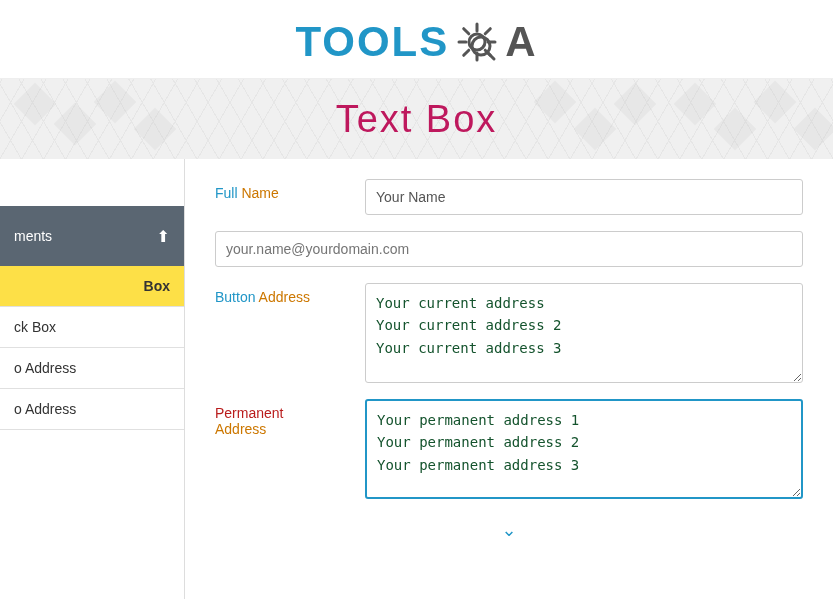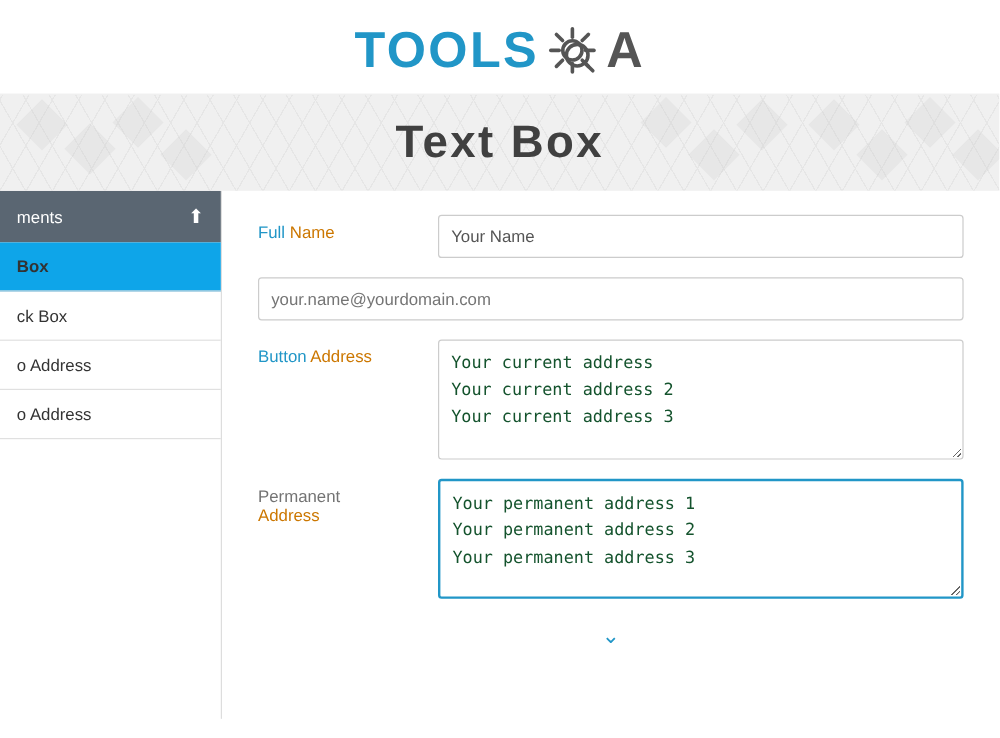--- a/index.html
+++ b/index.html
@@ -83,22 +83,22 @@
     .diamond {
       position: absolute;
       width: 30px;
       height: 30px;
       background: #ccc;
       transform: rotate(45deg);
       opacity: 0.25;
     }
     .hero-title {
       font-size: 38px;
-      color: #404040;
-      font-weight: 700;
+      color: #be185d;
+      font-weight: 400;
       letter-spacing: 2px;
       position: relative;
       z-index: 1;
     }
 
     
     .main {
       display: flex;
       height: 440px;
     }
@@ -111,40 +111,42 @@
       flex-shrink: 0;
     }
     .sidebar-header {
       background: #5a6672;
       color: #fff;
       padding: 10px 14px;
       font-size: 14px;
       display: flex;
       align-items: center;
       justify-content: space-between;
-      height: 43px;
+      height: 60px;
+      margin-top: 47px;
     }
     .sidebar-header-label {
       font-size: 14px;
       color: #fff;
     }
     .upload-icon {
       color: #fff;
       font-size: 16px;
     }
     .sidebar-item {
       padding: 12px 14px;
       font-size: 14px;
       color: #333;
       border-bottom: 1px solid #e0e0e0;
       cursor: pointer;
     }
     .sidebar-item.active {
-      background: #0ea5e9;
+      background: #fde047;
       font-weight: bold;
+      text-align: right;
     }
 
     
     .content {
       flex: 1;
       padding: 20px 30px;
       overflow-y: auto;
     }
 
     .form-row {
@@ -282,21 +284,21 @@
       <div class="form-label">
         <span style="color:#2196c7">Button</span><span style="color:#cc7700"> Address</span>
       </div>
       <textarea class="form-textarea" style="">Your current address
 Your current address 2
 Your current address 3</textarea>
     </div>
 
     <div class="form-row">
       <div class="form-label">
-        <span style="color:#737373">Permanent</span><span style="color:#cc7700"><br>Address</span>
+        <span style="color:#b91c1c">Permanent</span><span style="color:#cc7700"><br>Address</span>
       </div>
       <textarea class="form-textarea focused" style="border-color: rgb(33, 150, 199); border-width: 2px;">Your permanent address 1
 Your permanent address 2
 Your permanent address 3</textarea>
     </div>
 
     <div class="scroll-indicator">
       <span>⌄</span>
     </div>
 

